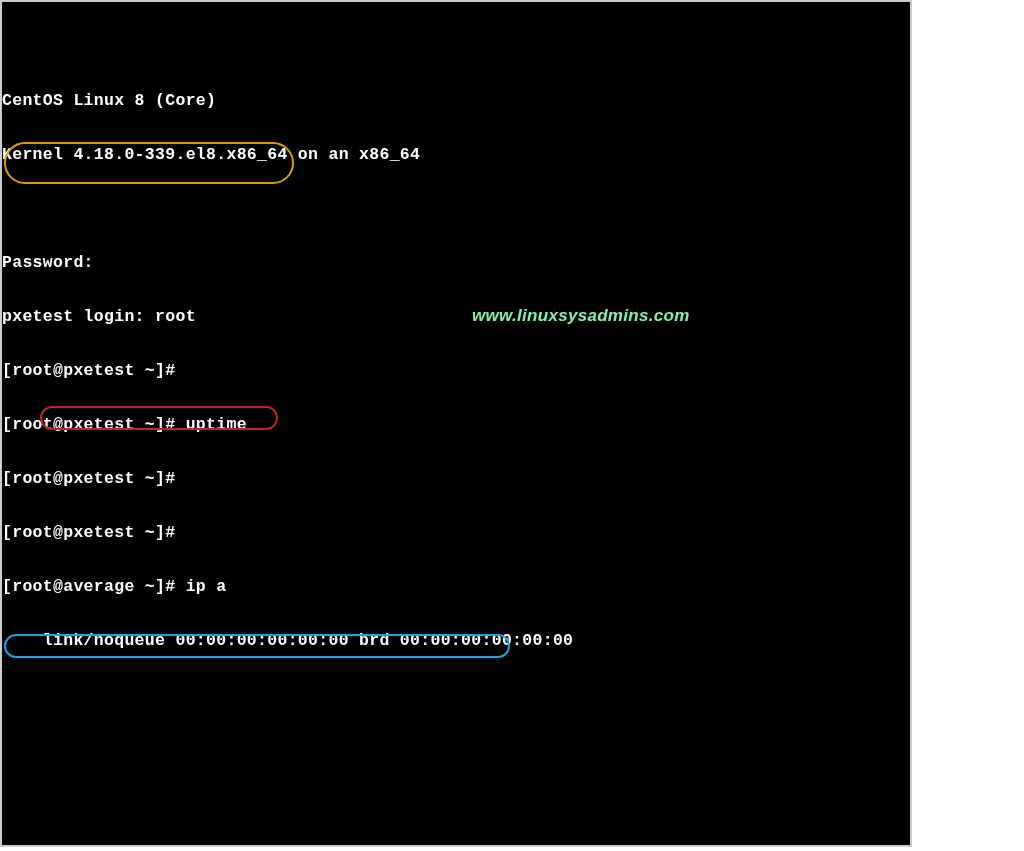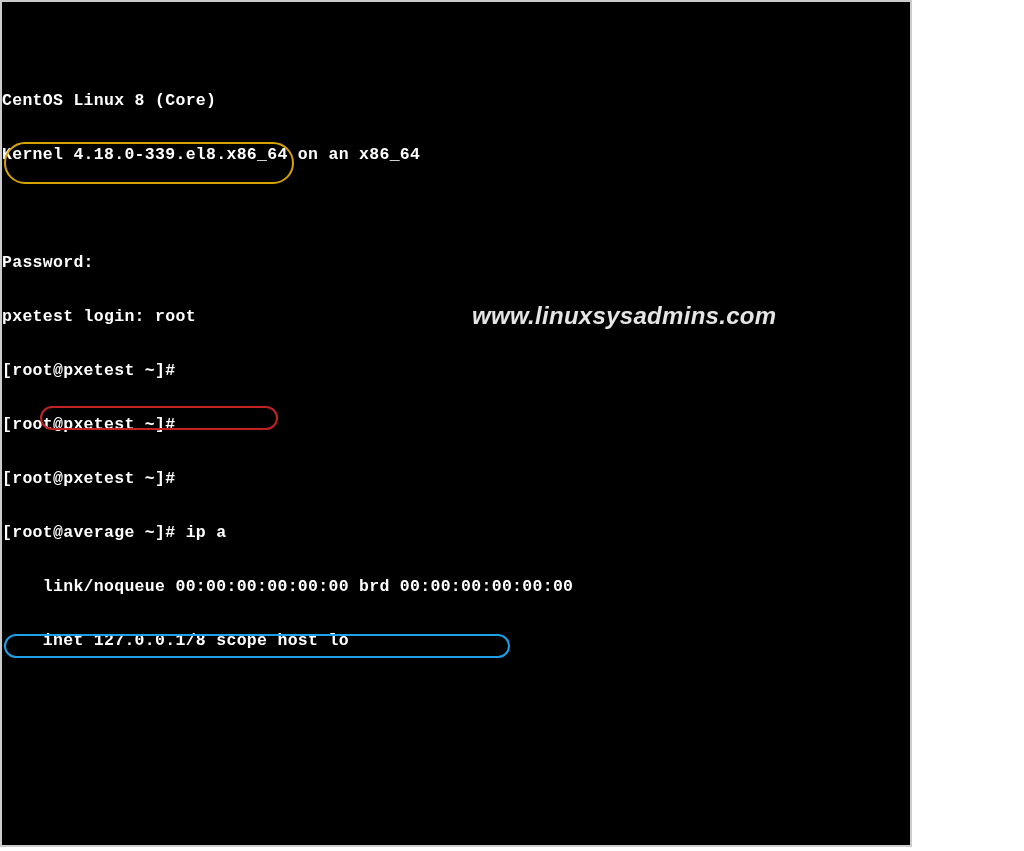--- a/index.html
+++ b/index.html
@@ -24,25 +24,25 @@
     box-sizing: border-box;
   }
   .line {
     display: block;
     min-height: 18px;
   }
   .watermark {
     position: absolute;
     left: 470px;
     top: 305px;
-    color: #e5e5e5;
+    color: #86efac;
     font-weight: bold;
     font-family: "Trebuchet MS", Arial, sans-serif;
     font-style: italic;
-    font-size: 24px;
+    font-size: 17px;
   }
   .oval {
     position: absolute;
     border-radius: 999px;
     background: transparent;
     pointer-events: none;
   }
   .oval-yellow {
     border: 2px solid #d6a300;
     left: 2px;
@@ -69,25 +69,25 @@
 <body>
 
 <div class="terminal">
   <span class="line"></span>
   <span class="line">CentOS Linux 8 (Core)</span>
   <span class="line">Kernel 4.18.0-339.el8.x86_64 on an x86_64</span>
   <span class="line"></span>
   <span class="line">Password:</span>
   <span class="line">pxetest login: root</span>
   <span class="line">[root@pxetest ~]#</span>
+  <span class="line">[root@pxetest ~]# uptime</span>
   <span class="line">[root@pxetest ~]#</span>
   <span class="line">[root@pxetest ~]#</span>
   <span class="line">[root@average ~]# ip a</span>
   <span class="line">    link/noqueue 00:00:00:00:00:00 brd 00:00:00:00:00:00</span>
-  <span class="line">    inet 127.0.0.1/8 scope host lo</span>
   
   
   
   
   
   
   
   
   
   

